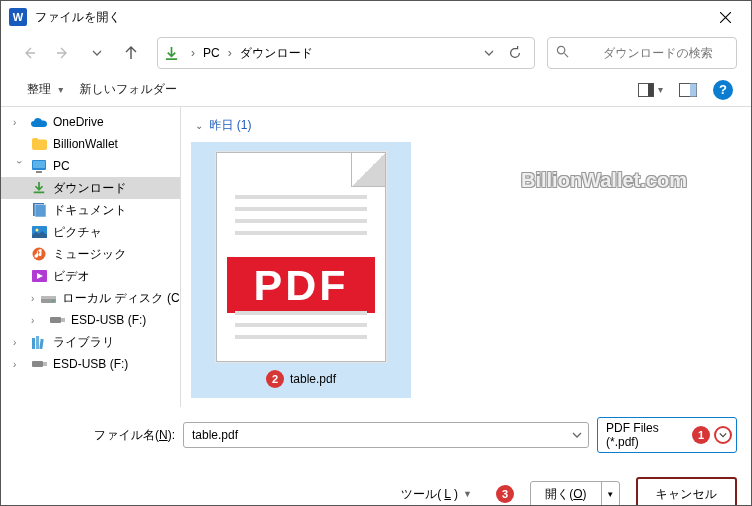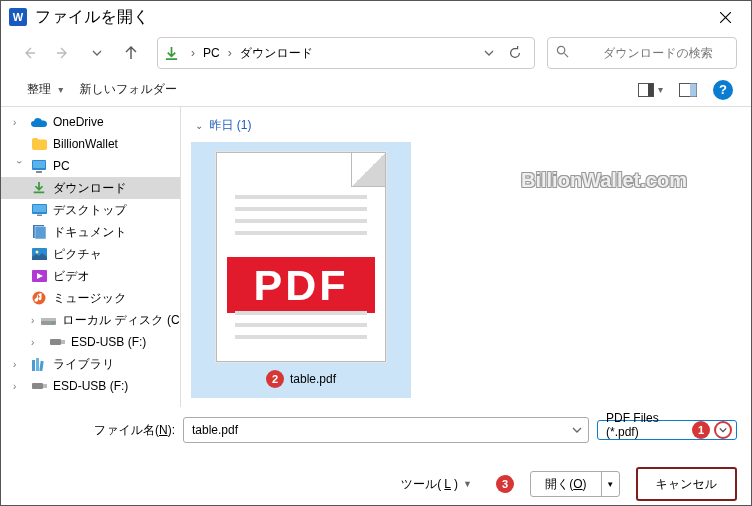--- a/index.html
+++ b/index.html
@@ -1,19 +1,19 @@
 <!DOCTYPE html>
 <html><head>
 <meta charset="utf-8">
 <style>
 * { box-sizing: border-box; margin: 0; padding: 0; font-family: "Yu Gothic UI", "Segoe UI", sans-serif; font-size: 12px; }
 body { background: #fff; width: 752px; height: 506px; overflow: hidden; border: 1px solid #555; }
 .titlebar { display: flex; align-items: center; height: 32px; padding: 0 4px 0 8px; }
 .titlebar .appicon { width: 18px; height: 18px; background: #185abd; color: #fff; display: flex; align-items: center; justify-content: center; font-weight: bold; font-size: 11px; border-radius: 2px; margin-right: 8px; }
-.titlebar .title { flex: 1; font-size: 16px; }
+.titlebar .title { flex: 1; font-size: 12px; }
 .titlebar .close { width: 44px; height: 32px; display: flex; align-items: center; justify-content: center; cursor: pointer; }
 .titlebar .close svg { width: 11px; height: 11px; }
 .navrow { display: flex; align-items: center; height: 40px; padding: 4px 14px; gap: 6px; }
 .navbtn { width: 28px; height: 28px; display: flex; align-items: center; justify-content: center; color: #666; cursor: pointer; border-radius: 3px; }
 .navbtn.disabled { color: #bbb; cursor: default; }
 .addrbar { flex: 1; height: 32px; border: 1px solid #ccc; border-radius: 4px; display: flex; align-items: center; padding: 0 6px; margin: 0 6px; }
 .addrbar .dlicon { color: #3a9a3a; margin-right: 10px; display: flex; align-items: center; }
 .addrbar .crumbs { flex: 1; display: flex; align-items: center; gap: 2px; }
 .addrbar .crumb { padding: 2px 4px; cursor: pointer; }
 .addrbar .sep { color: #666; padding: 0 2px; }
@@ -45,21 +45,21 @@
 .file-cap { display: flex; align-items: center; justify-content: center; gap: 6px; margin-top: 8px; }
 .badge { width: 18px; height: 18px; border-radius: 50%; background: #d63636; color: #fff; font-weight: bold; font-size: 11px; display: inline-flex; align-items: center; justify-content: center; }
 .watermark { position: absolute; top: 62px; left: 340px; font-size: 20px; font-weight: bold; color: #eee; text-shadow: -1px -1px 0 #999, 1px -1px 0 #999, -1px 1px 0 #999, 1px 1px 0 #999; pointer-events: none; }
 .bottom { padding: 10px 14px; }
 .fname-row { display: flex; align-items: center; gap: 8px; margin-bottom: 24px; }
 .fname-row .lbl { width: 160px; text-align: right; }
 .fname-row .lbl u { text-decoration: underline; }
 .fname-input { flex: 1; height: 26px; border: 1px solid #aaa; border-radius: 3px; display: flex; align-items: center; }
 .fname-input input { flex: 1; border: none; outline: none; padding: 0 8px; font-size: 12px; background: transparent; }
 .fname-input .dd { width: 22px; display: flex; align-items: center; justify-content: center; cursor: pointer; }
-.filter-sel { width: 140px; height: 20px; border: 1px solid #0a7dd1; border-radius: 3px; display: flex; align-items: flex-end; padding: 0 4px 0 8px; position: relative; }
+.filter-sel { width: 140px; height: 36px; border: 1px solid #0a7dd1; border-radius: 3px; display: flex; align-items: center; padding: 0 4px 0 8px; position: relative; }
 .filter-sel .dd2 { width: 18px; height: 18px; border: 2px solid #d63636; border-radius: 50%; display: flex; align-items: center; justify-content: center; cursor: pointer; }
 .btn-row { display: flex; align-items: center; justify-content: flex-end; gap: 16px; }
 .btn-row .tools { display: flex; align-items: center; gap: 3px; margin-right: 8px; cursor: pointer; }
 .btn-row .tools u { text-decoration: underline; }
 .splitbtn { display: flex; border: 1px solid #aaa; border-radius: 3px; height: 26px; overflow: hidden; }
 .splitbtn .main-b { padding: 0 14px; display: flex; align-items: center; cursor: pointer; }
 .splitbtn .main-b u { text-decoration: underline; }
 .splitbtn .drop-b { width: 18px; border-left: 1px solid #aaa; display: flex; align-items: center; justify-content: center; cursor: pointer; }
 .plainbtn { height: 26px; padding: 15px 18px; border: 2px solid #7f1d1d; border-radius: 3px; display: flex; align-items: center; cursor: pointer; }
 </style>
@@ -187,64 +187,54 @@
     <div class="sb-item indent sel">
       <span class="sb-icon">
           <svg width="14" height="14" viewBox="0 0 16 16">
             <path d="M8 1 V9 M4 6 L8 10 L12 6 M2 13 H14" stroke="#3a9a3a" stroke-width="2" fill="none"></path>
           </svg>
         </span>
       <span>ダウンロード</span>
     </div>
     <div class="sb-item indent">
       <span class="sb-icon">
-          <svg width="15" height="12" viewBox="0 0 15 12">
-            <rect x="0" y="0" width="15" height="10" rx="1" fill="#2a8ad4"></rect>
-            <rect x="1" y="1" width="13" height="7" fill="#5cb3ea"></rect>
-            <rect x="5" y="10.5" width="5" height="1.5" fill="#888"></rect>
-          </svg>
-        </span>
-      <span>デスクトップ</span>
-    </div>
-    <div class="sb-item indent">
-      <span class="sb-icon">
           <svg width="13" height="14" viewBox="0 0 13 14">
             <rect x="0" y="0" width="11" height="13" fill="#3b78b5"></rect>
             <rect x="2" y="1.5" width="11" height="12.5" fill="#5a9dd6" stroke="#fff" stroke-width="0.5"></rect>
           </svg>
         </span>
       <span>ドキュメント</span>
     </div>
     <div class="sb-item indent">
       <span class="sb-icon">
           <svg width="15" height="12" viewBox="0 0 15 12">
             <rect x="0" y="0" width="15" height="12" rx="1" fill="#2a8ad4"></rect>
             <circle cx="5" cy="4" r="1.5" fill="#fff176"></circle>
             <path d="M0 9 L4 6 L7 8 L10 5 L15 9 V12 H0 Z" fill="#2c6294"></path>
           </svg>
         </span>
       <span>ピクチャ</span>
     </div>
     <div class="sb-item indent">
       <span class="sb-icon">
+          <svg width="14" height="14" viewBox="0 0 14 14">
+            <circle cx="7" cy="7" r="6.5" fill="#e8632b"></circle>
+            <path d="M6 3 V9 A1.8 1.8 0 1 1 4.2 7.2 M6 3 L9.5 2 V7.5 A1.6 1.6 0 1 1 8 6" fill="#fff"></path>
+          </svg>
+        </span>
+      <span>ミュージック</span>
+    </div>
+    <div class="sb-item indent">
+      <span class="sb-icon">
           <svg width="15" height="12" viewBox="0 0 15 12">
             <rect x="0" y="0" width="15" height="12" rx="1" fill="#b23ad4"></rect>
             <path d="M5 3 L11 6 L5 9 Z" fill="#fff"></path>
           </svg>
         </span>
       <span>ビデオ</span>
-    </div>
-    <div class="sb-item indent">
-      <span class="sb-icon">
-          <svg width="14" height="14" viewBox="0 0 14 14">
-            <circle cx="7" cy="7" r="6.5" fill="#e8632b"></circle>
-            <path d="M6 3 V9 A1.8 1.8 0 1 1 4.2 7.2 M6 3 L9.5 2 V7.5 A1.6 1.6 0 1 1 8 6" fill="#fff"></path>
-          </svg>
-        </span>
-      <span>ミュージック</span>
     </div>
     <div class="sb-item indent">
       <span class="chev">›</span>
       <span class="sb-icon">
           <svg width="15" height="11" viewBox="0 0 15 11">
             <rect x="0" y="3" width="15" height="7" rx="1" fill="#999"></rect>
             <rect x="0" y="3" width="15" height="3" fill="#bbb"></rect>
             <circle cx="12" cy="8" r="1" fill="#4a9"></circle>
           </svg>
         </span>

